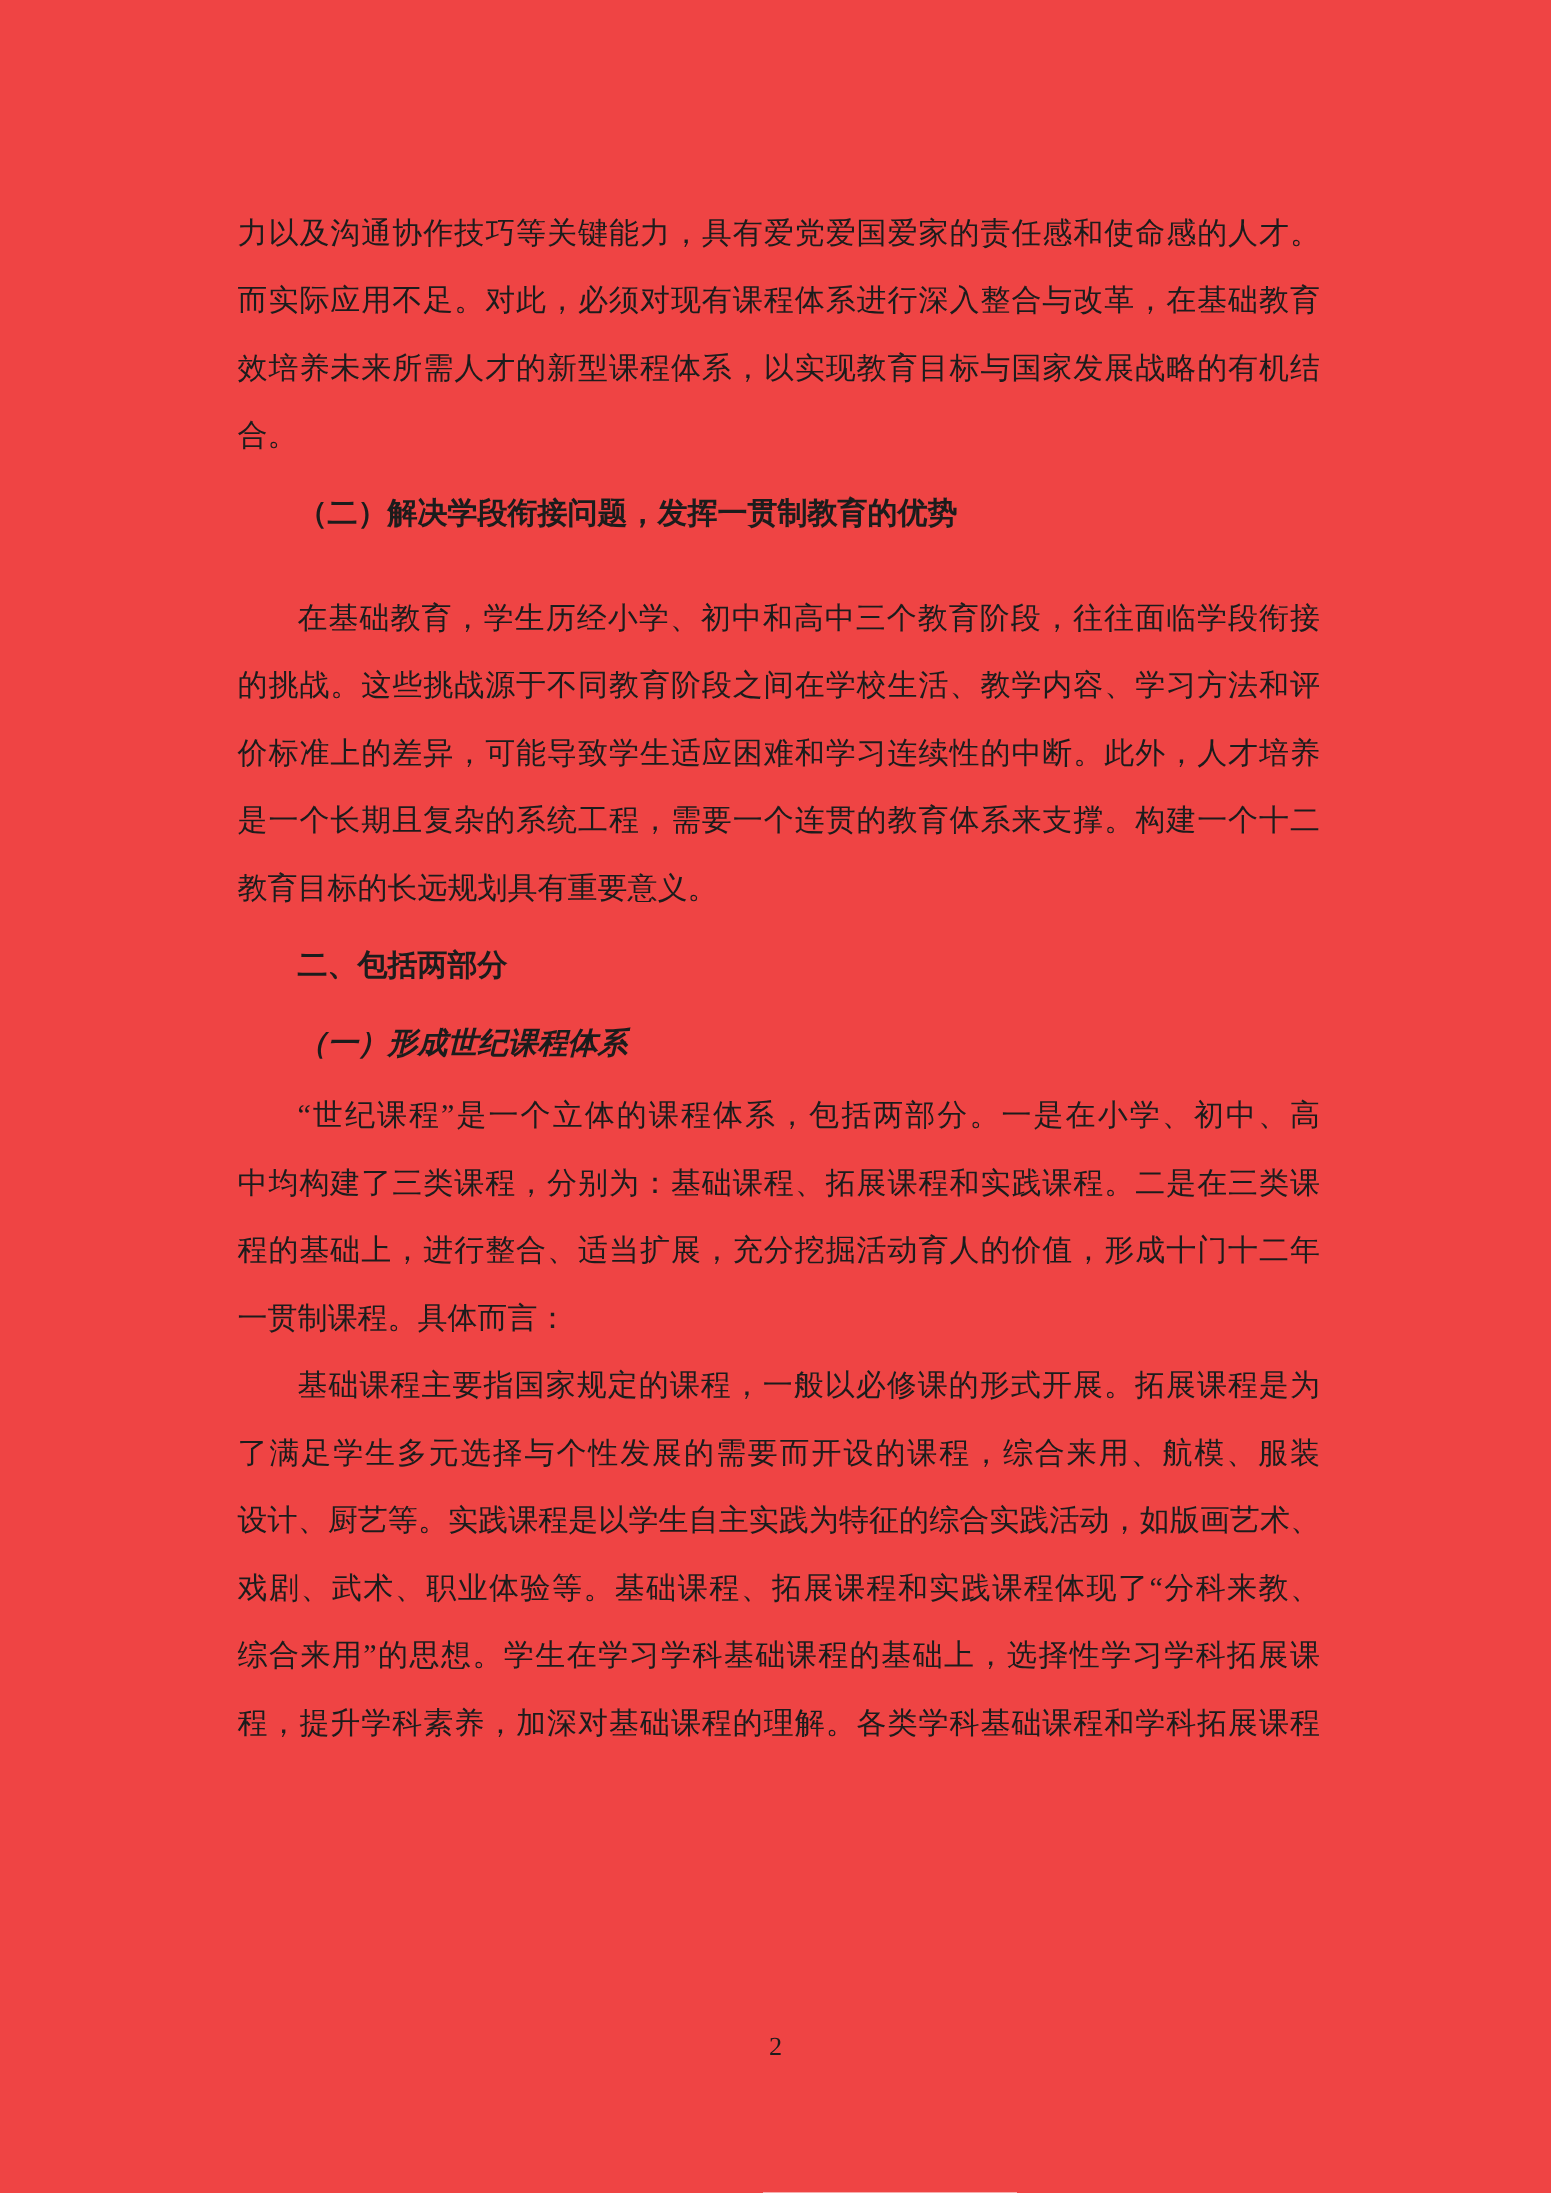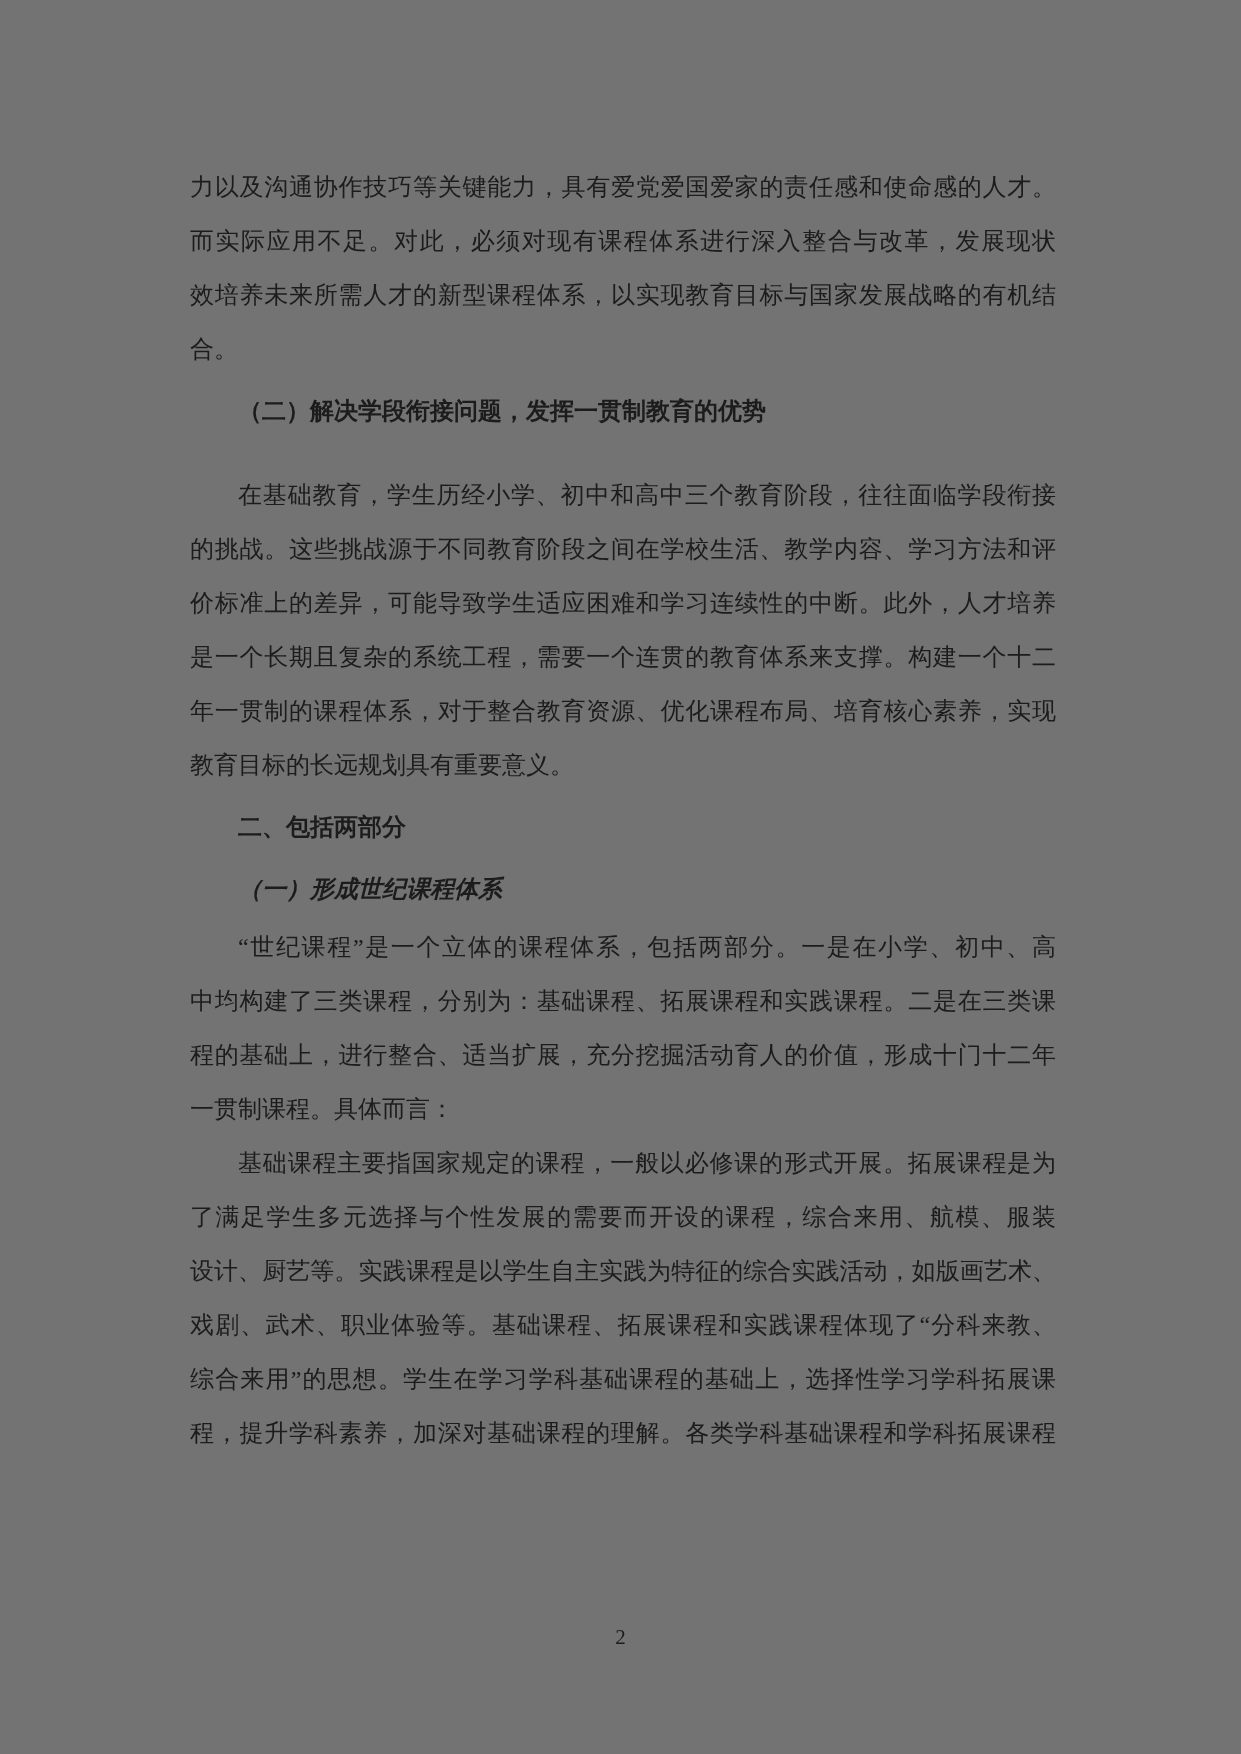--- a/index.html
+++ b/index.html
@@ -4,21 +4,21 @@
 <style>
   html, body {
     margin: 0;
     padding: 0;
     background: #ffffff;
   }
   .page {
     position: relative;
     width: 1241px;
     height: 1754px;
-    background: #737373;
+    background: #ef4444;
     overflow: hidden;
     font-family: "Liberation Serif", "DejaVu Serif", serif;
     color: #1c1c1c;
   }
   .text-block {
     position: absolute;
     left: 190px;
     top: 160px;
     width: 866px;
     font-size: 24px;
@@ -58,29 +58,28 @@
     line-height: 30px;
     color: #1c1c1c;
   }
 </style>
 </head>
 <body>
 
 <div class="page">
   <div class="text-block">
     <div class="ln">力以及沟通协作技巧等关键能力，具有爱党爱国爱家的责任感和使命感的人才。</div>
-    <div class="ln">而实际应用不足。对此，必须对现有课程体系进行深入整合与改革，发展现状</div>
+    <div class="ln">而实际应用不足。对此，必须对现有课程体系进行深入整合与改革，在基础教育</div>
     <div class="ln">效培养未来所需人才的新型课程体系，以实现教育目标与国家发展战略的有机结</div>
     <div class="ln end">合。</div>
     <div class="hd sub2">（二）解决学段衔接问题，发挥一贯制教育的优势</div>
     <div class="ln ind">在基础教育，学生历经小学、初中和高中三个教育阶段，往往面临学段衔接</div>
     <div class="ln">的挑战。这些挑战源于不同教育阶段之间在学校生活、教学内容、学习方法和评</div>
     <div class="ln">价标准上的差异，可能导致学生适应困难和学习连续性的中断。此外，人才培养</div>
     <div class="ln">是一个长期且复杂的系统工程，需要一个连贯的教育体系来支撑。构建一个十二</div>
-    <div class="ln">年一贯制的课程体系，对于整合教育资源、优化课程布局、培育核心素养，实现</div>
     <div class="ln end">教育目标的长远规划具有重要意义。</div>
     <div class="hd num">二、包括两部分</div>
     <div class="hd sub1">（一）形成世纪课程体系</div>
     <div class="ln ind">“世纪课程”是一个立体的课程体系，包括两部分。一是在小学、初中、高</div>
     <div class="ln">中均构建了三类课程，分别为：基础课程、拓展课程和实践课程。二是在三类课</div>
     <div class="ln">程的基础上，进行整合、适当扩展，充分挖掘活动育人的价值，形成十门十二年</div>
     <div class="ln end">一贯制课程。具体而言：</div>
     <div class="ln ind">基础课程主要指国家规定的课程，一般以必修课的形式开展。拓展课程是为</div>
     <div class="ln">了满足学生多元选择与个性发展的需要而开设的课程，综合来用、航模、服装</div>
     <div class="ln">设计、厨艺等。实践课程是以学生自主实践为特征的综合实践活动，如版画艺术、</div>

